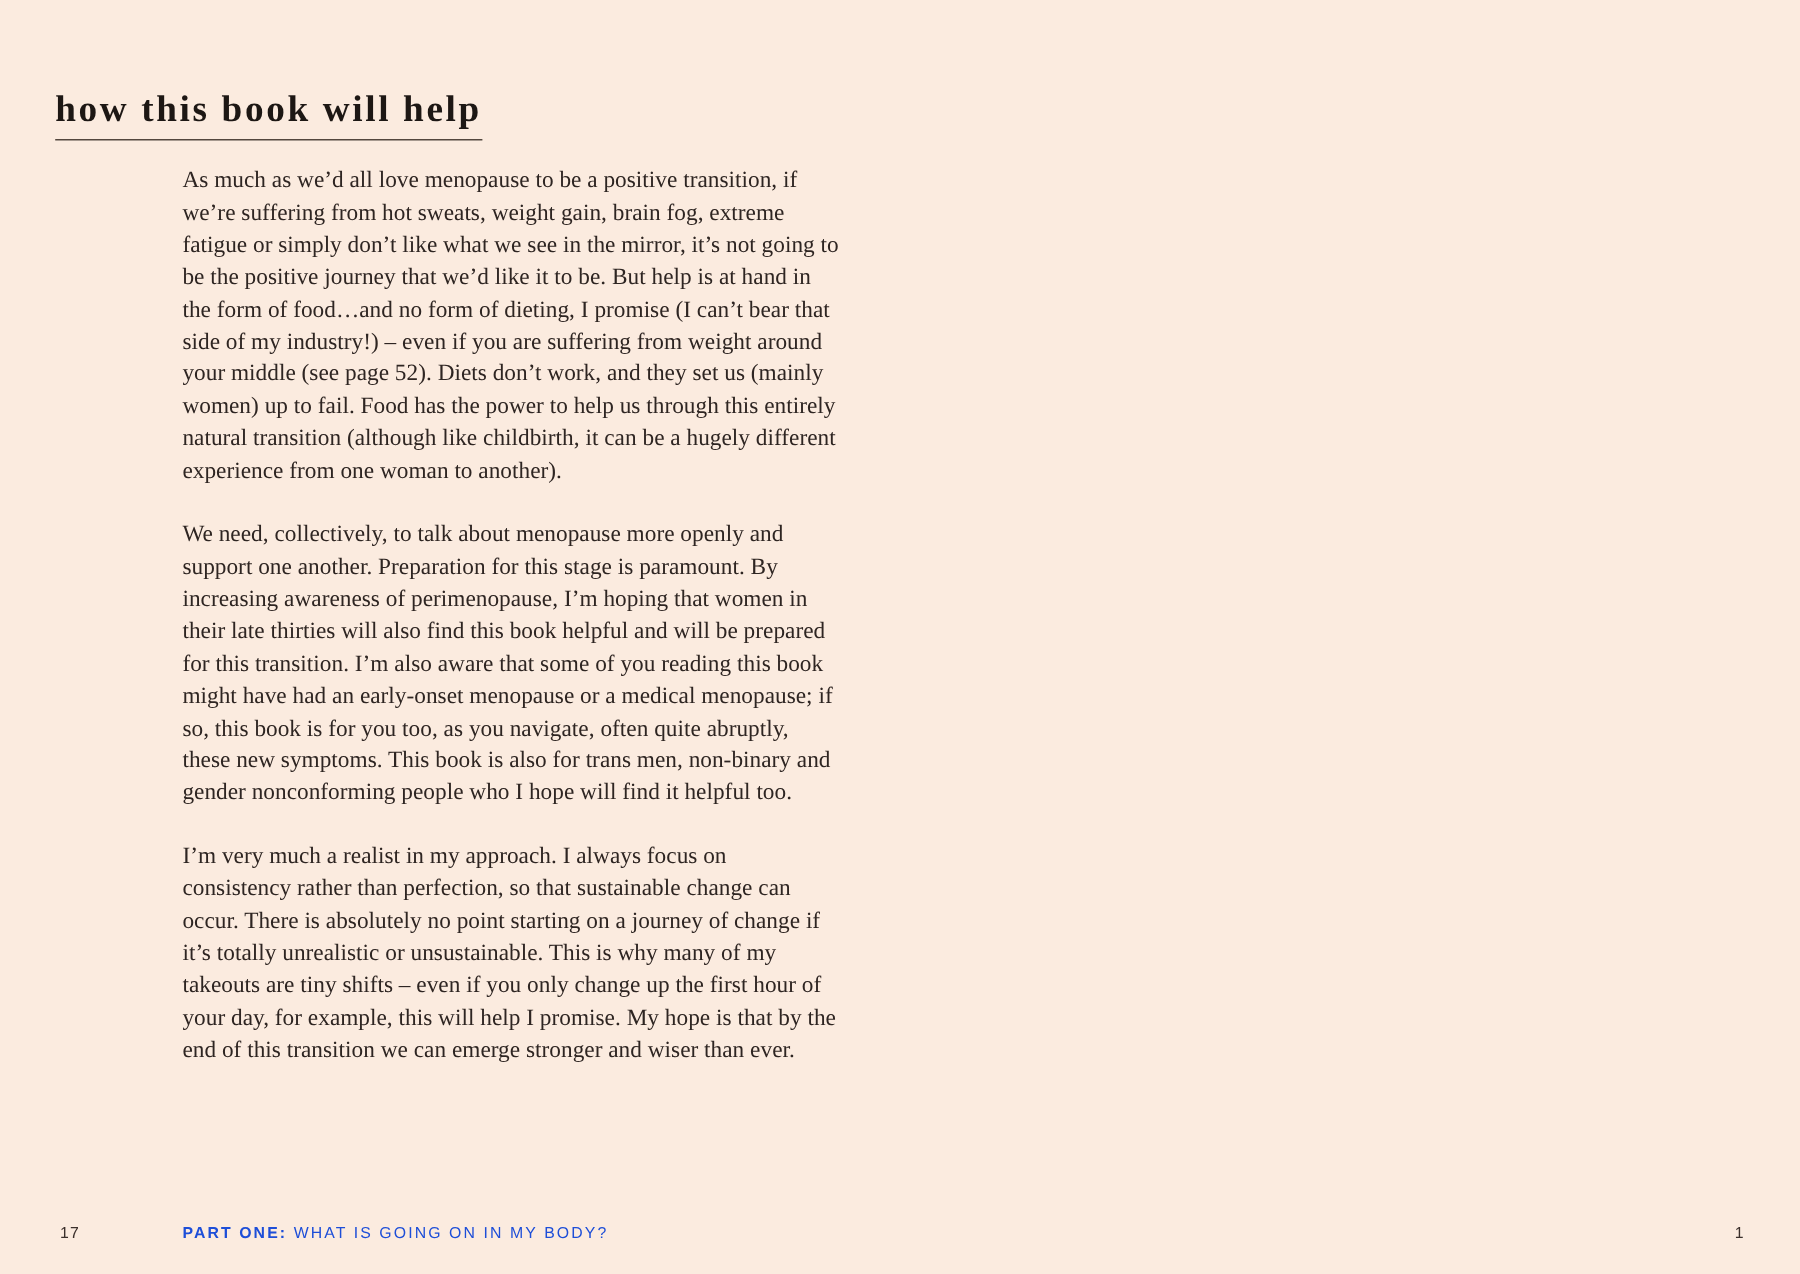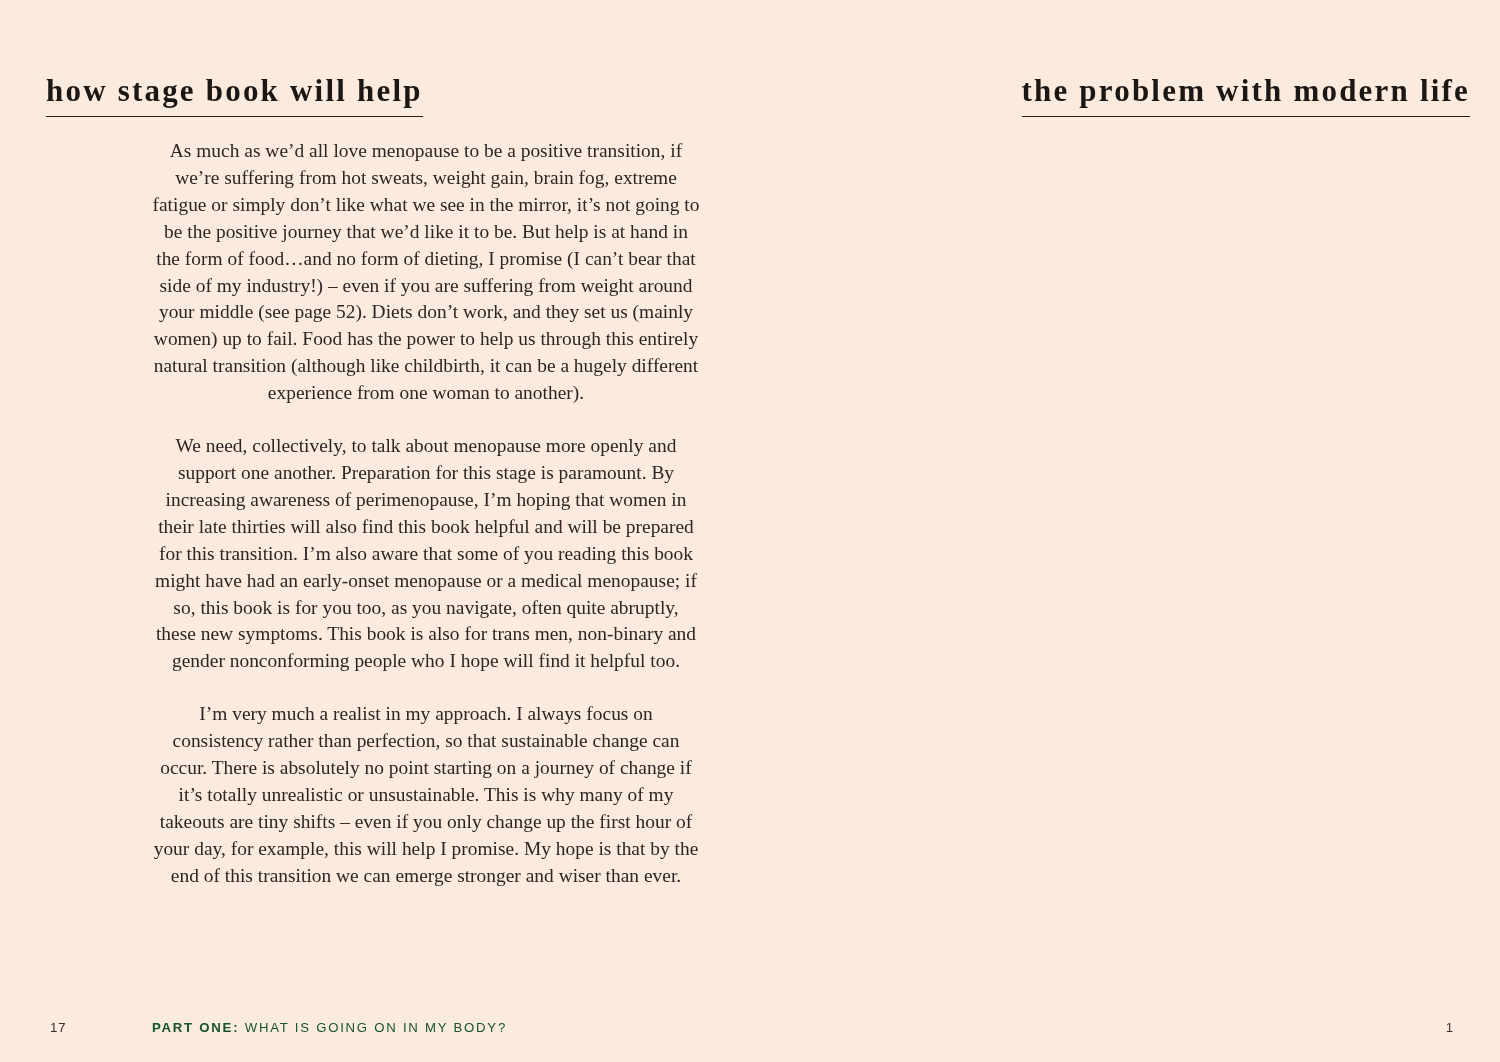--- a/index.html
+++ b/index.html
@@ -48,39 +48,38 @@
   .heading-left  { left: 46px; }
   .heading-right { right: 30px; }
 
   
   .col {
     position: absolute;
     font-size: 19.4px;
     line-height: 26.9px;
     color: #2e2522;
     letter-spacing: 0.02px;
-    text-align: center;
   }
   .col p { margin: 0 0 26px 0; }
   .col p:last-child { margin-bottom: 0; margin-top: 24px; }
 
   .left-body {
     left: 152px;
     top: 138px;
     width: 548px;
   }
 
   
   .footer {
     position: absolute;
     bottom: 27px;
     font-family: "Liberation Sans", "DejaVu Sans", sans-serif;
     font-size: 13.2px;
     letter-spacing: 1.75px;
-    color: #14532d;
+    color: #1d4ed8;
     white-space: nowrap;
   }
   .footer b { font-weight: 700; }
   .folio {
     position: absolute;
     bottom: 27px;
     font-family: "Liberation Sans", "DejaVu Sans", sans-serif;
     font-size: 13.2px;
     letter-spacing: 1px;
     color: #3a2f2b;
@@ -89,35 +88,34 @@
   .footer-left { left: 152px; }
   .folio-right { right: 46px; }
 </style>
 </head>
 <body>
 
 <div class="spread">
 
   <div class="page page-left">
 
-    <div class="heading heading-left">how stage book will help</div>
+    <div class="heading heading-left">how this book will help</div>
 
     <div class="col left-body">
       <p>As much as we’d all love menopause to be a positive transition, if we’re suffering from hot sweats, weight gain, brain fog, extreme fatigue or simply don’t like what we see in the mirror, it’s not going to be the positive journey that we’d like it to be. But help is at hand in the form of food…and no form of dieting, I promise (I can’t bear that side of my industry!) – even if you are suffering from weight around your middle (see page 52). Diets don’t work, and they set us (mainly women) up to fail. Food has the power to help us through this entirely natural transition (although like childbirth, it can be a hugely different experience from one woman to another).</p>
       <p>We need, collectively, to talk about menopause more openly and support one another. Preparation for this stage is paramount. By increasing awareness of perimenopause, I’m hoping that women in their late thirties will also find this book helpful and will be prepared for this transition. I’m also aware that some of you reading this book might have had an early-onset menopause or a medical menopause; if so, this book is for you too, as you navigate, often quite abruptly, these new symptoms. This book is also for trans men, non-binary and gender nonconforming people who I hope will find it helpful too.</p>
       <p>I’m very much a realist in my approach. I always focus on consistency rather than perfection, so that sustainable change can occur. There is absolutely no point starting on a journey of change if it’s totally unrealistic or unsustainable. This is why many of my takeouts are tiny shifts – even if you only change up the first hour of your day, for example, this will help I promise. My hope is that by the end of this transition we can emerge stronger and wiser than ever.</p>
     </div>
 
     <div class="folio folio-left">17</div>
 
     <div class="footer footer-left">
       <b>PART ONE:</b><span>&nbsp;</span><span>WHAT IS GOING ON IN MY BODY?</span>
     </div>
   </div>
 
   <div class="page page-right">
 
-    <div class="heading heading-right">the problem with modern life</div>
 
     <div class="folio folio-right">1</div>
   </div>
 
 </div>
 
 </body></html>

